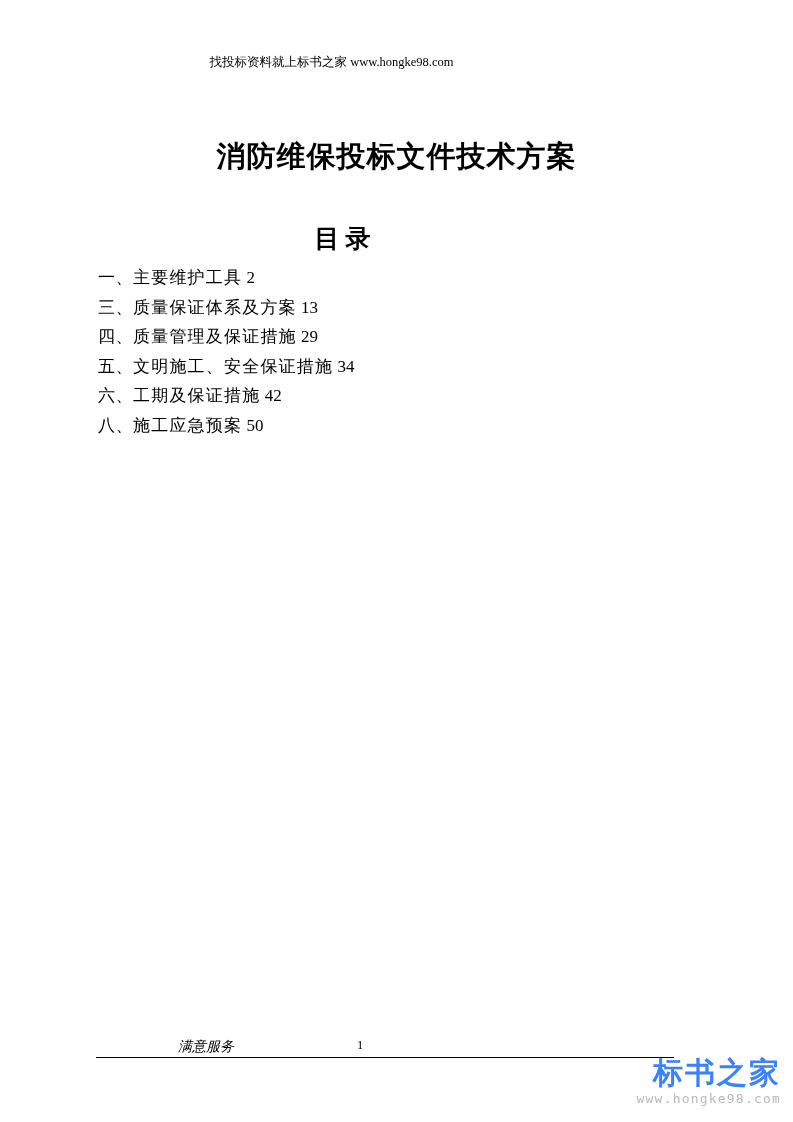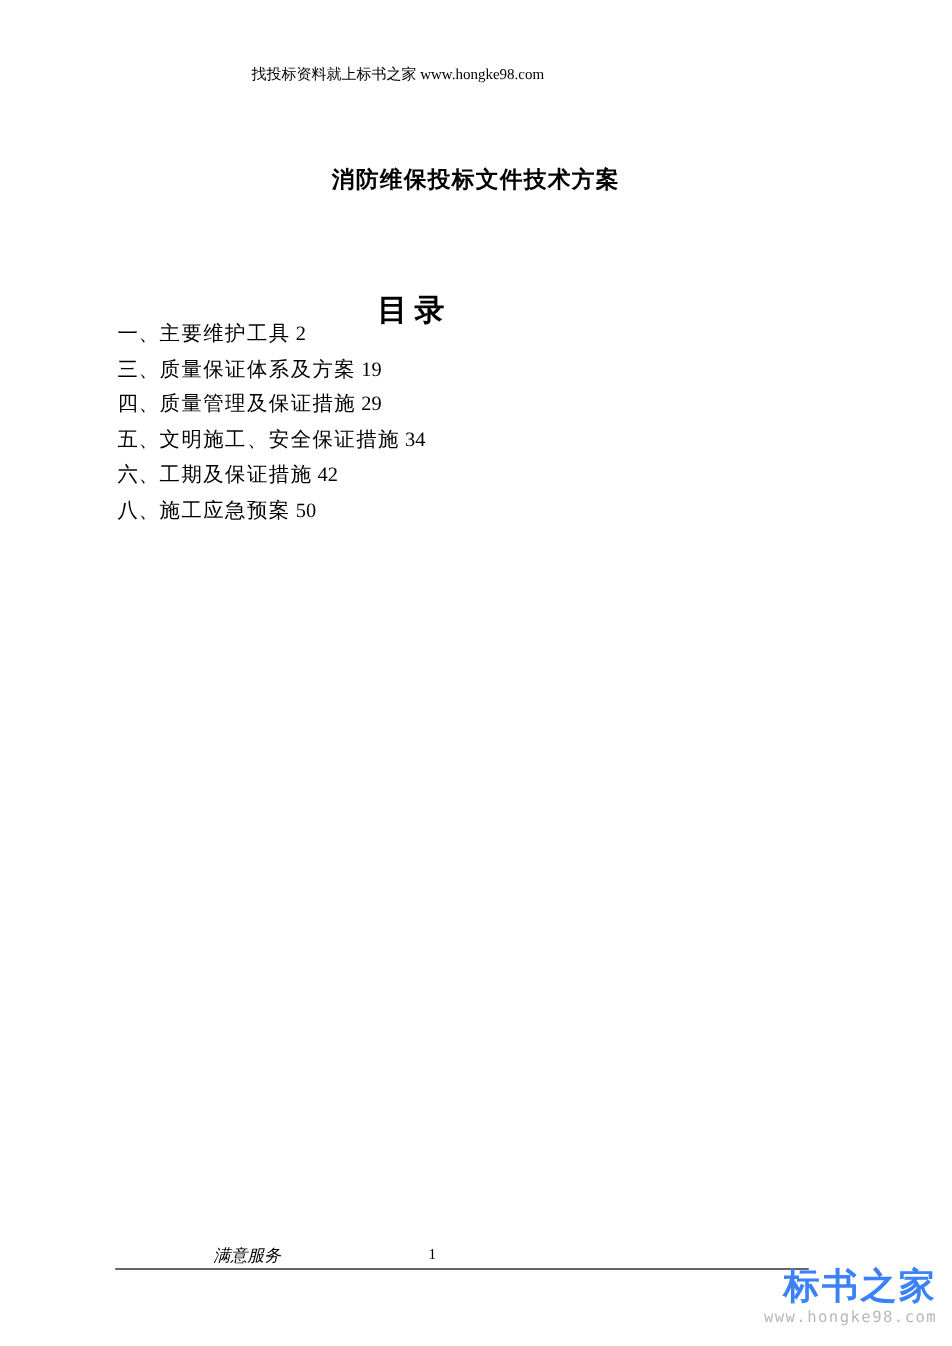--- a/index.html
+++ b/index.html
@@ -32,36 +32,35 @@
     color: #000;
     letter-spacing: 0px;
     margin-left: 16px;
   }
   .doc-title {
     position: absolute;
     top: 137px;
     left: 0;
     width: 793px;
     text-align: center;
-    font-size: 19px;
+    font-size: 29px;
     font-weight: bold;
     font-family: "DejaVu Sans", "Liberation Sans", sans-serif;
     letter-spacing: 1px;
   }
   .toc-heading {
     position: absolute;
     top: 222px;
     left: 0;
     width: 691px;
     text-align: center;
     font-size: 25px;
     font-weight: bold;
     font-family: "Liberation Serif", "DejaVu Serif", serif;
     letter-spacing: 6px;
-    margin-top: 20px;
   }
   .toc-list {
     position: absolute;
     top: 263px;
     left: 98px;
     width: 620px;
   }
   .toc-item {
     font-size: 17px;
     line-height: 29.5px;
@@ -131,21 +130,21 @@
 
   <div class="doc-title">消防维保投标文件技术方案</div>
 
   <div class="toc-heading">目录</div>
 
   <div class="toc-list">
     <div class="toc-item">
       <span class="num">一、</span><span class="label">主要维护工具</span>&nbsp;<span class="page-num">2</span>
     </div>
     <div class="toc-item">
-      <span class="num">三、</span><span class="label">质量保证体系及方案</span>&nbsp;<span class="page-num">19</span>
+      <span class="num">三、</span><span class="label">质量保证体系及方案</span>&nbsp;<span class="page-num">13</span>
     </div>
     <div class="toc-item">
       <span class="num">四、</span><span class="label">质量管理及保证措施</span>&nbsp;<span class="page-num">29</span>
     </div>
     <div class="toc-item">
       <span class="num">五、</span><span class="label">文明施工、安全保证措施</span>&nbsp;<span class="page-num">34</span>
     </div>
     <div class="toc-item">
       <span class="num">六、</span><span class="label">工期及保证措施</span>&nbsp;<span class="page-num">42</span>
     </div>

